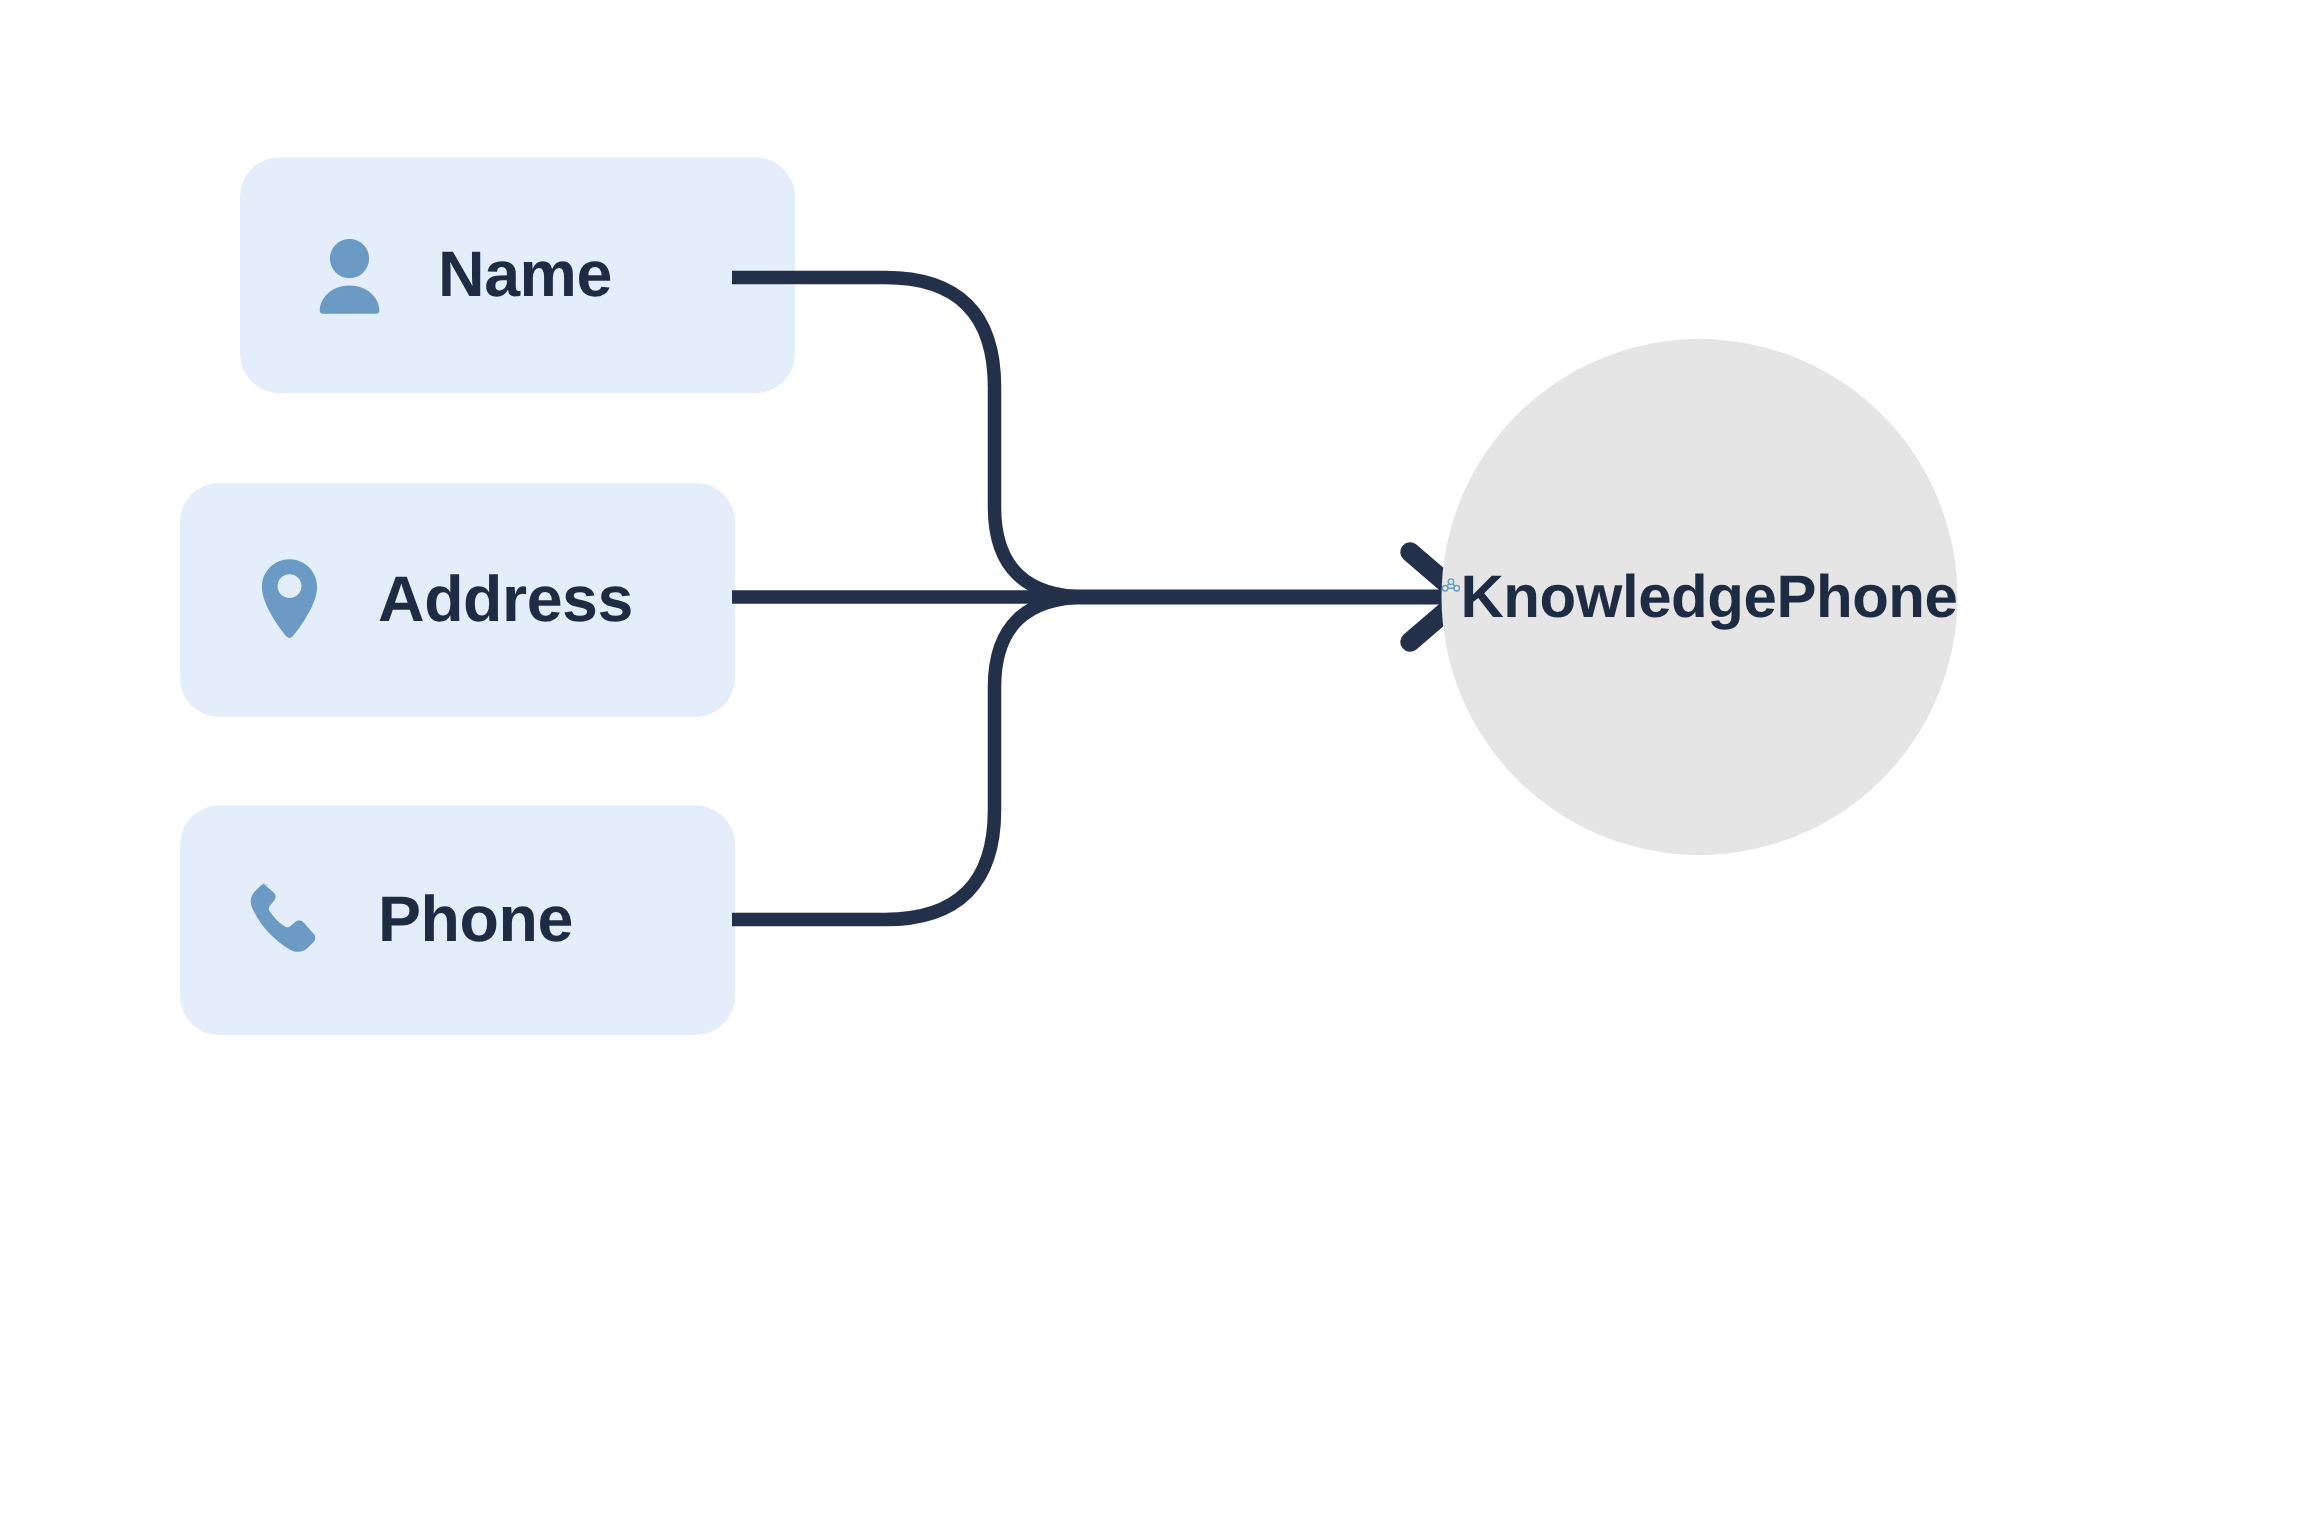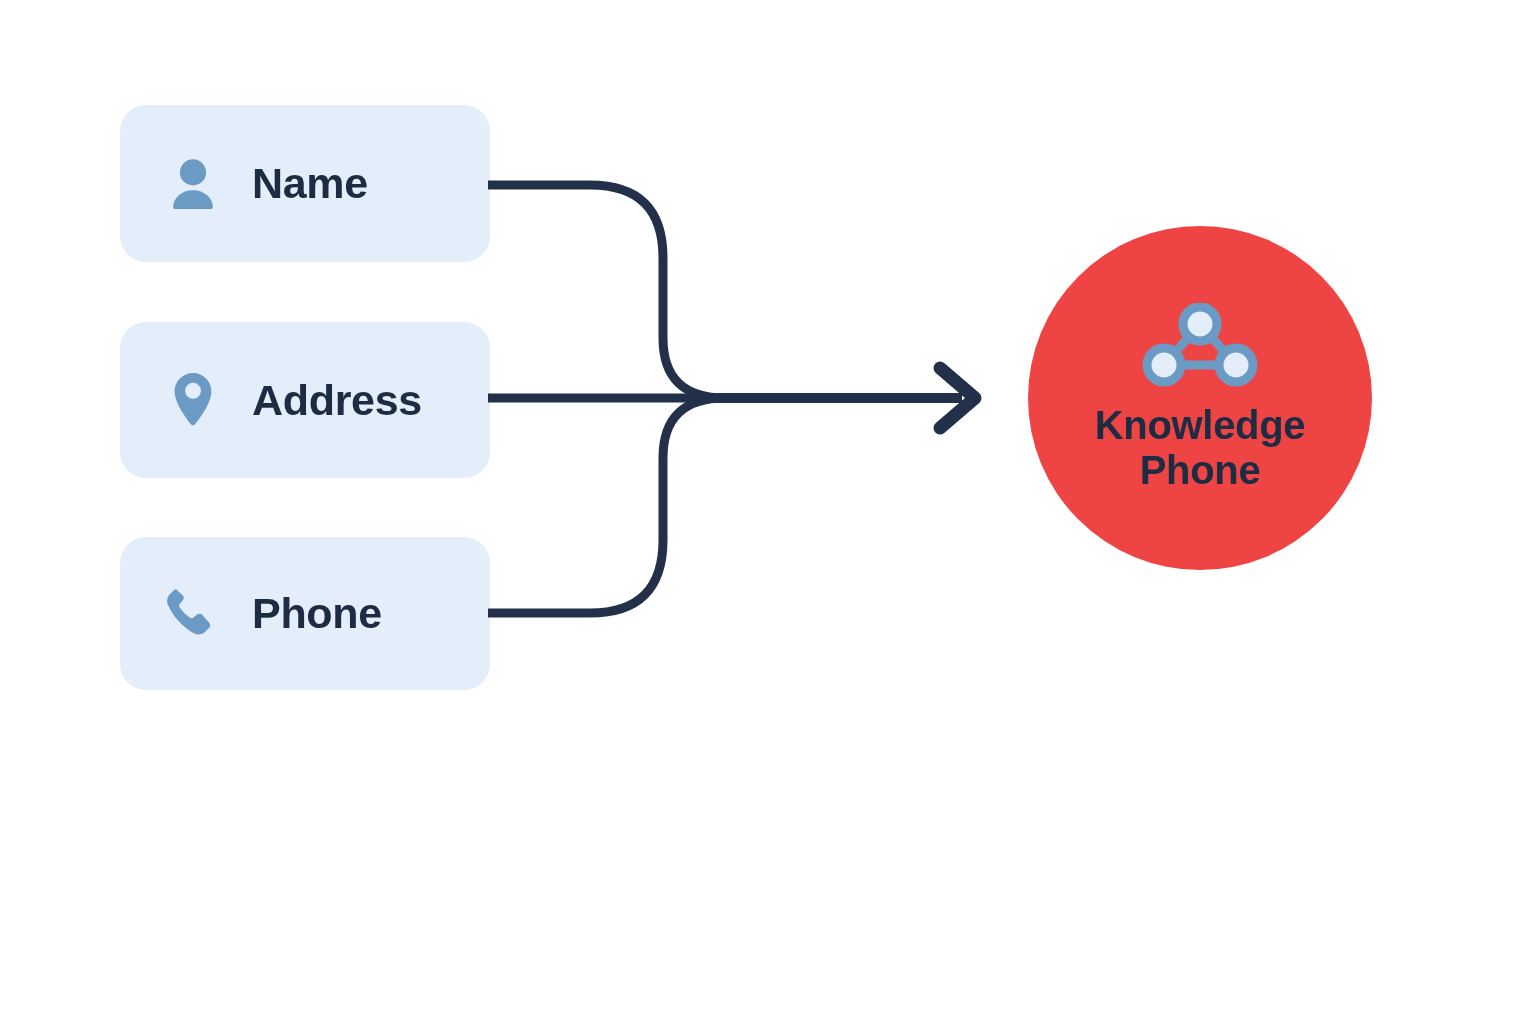--- a/index.html
+++ b/index.html
@@ -25,21 +25,21 @@
     position: absolute;
     left: 120px;
     width: 370px;
     background: #e3eefa;
     border-radius: 26px;
     display: flex;
     align-items: center;
     box-sizing: border-box;
     padding-left: 42px;
   }
-  #card-name    { top: 105px; height: 157px; }
+  #card-name    { top: 105px; height: 157px; margin-left: 40px; }
   #card-address { top: 322px; height: 156px; }
   #card-phone   { top: 537px; height: 153px; }
 
   .card-icon {
     width: 62px;
     height: 62px;
     flex: 0 0 62px;
     display: block;
   }
   .card-label {
@@ -58,28 +58,28 @@
     left: 0;
     top: 0;
     width: 1536px;
     height: 1024px;
     pointer-events: none;
   }
 
   
   #kg-node {
     position: absolute;
-    left: 1028px;
+    left: 961px;
     top: 226px;
     width: 344px;
     height: 344px;
     border-radius: 50%;
-    background: #ef4444;
+    background: #e5e5e5;
     display: flex;
-    flex-direction: column;
+    flex-direction: row;
     align-items: center;
     justify-content: center;
   }
   #kg-icon {
     width: 118px;
     height: 84px;
     display: block;
     margin-bottom: 16px;
   }
   .kg-label {

